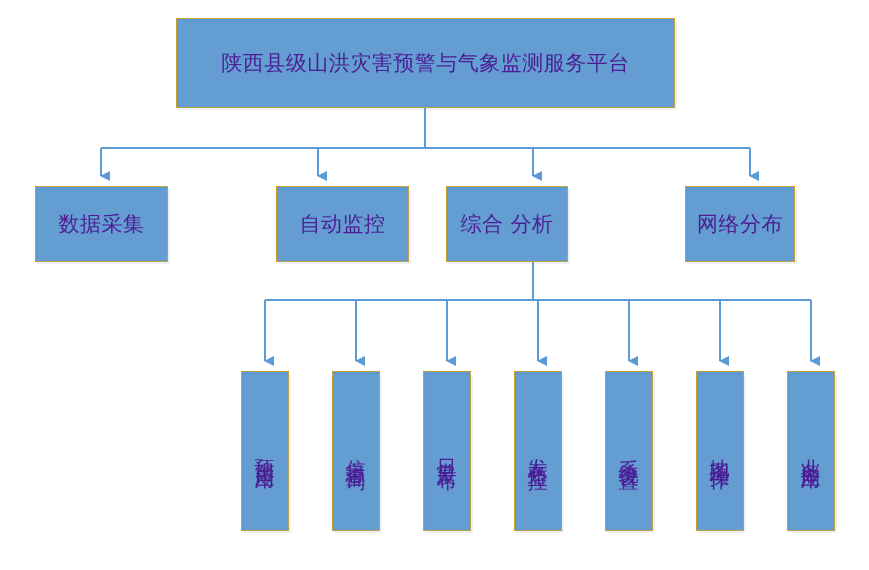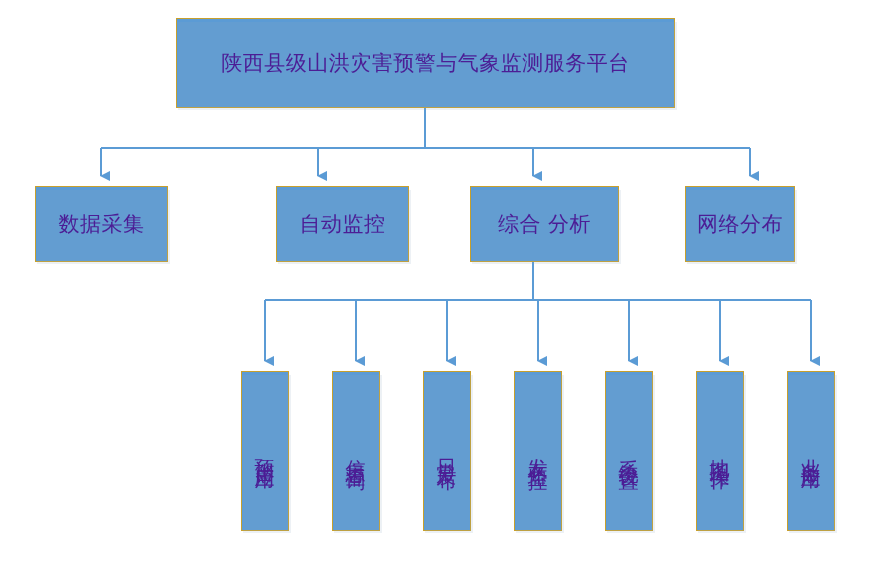--- a/index.html
+++ b/index.html
@@ -47,21 +47,21 @@
   }
   #node-root .label{ white-space:nowrap; }
 
   
   .lvl2{
     top:186px;height:76px;
     font-size:21px;
   }
   #node-collect{ left:35px;  width:133px; }
   #node-monitor{ left:252px; width:133px;margin-left:24px; }
-  #node-analyze{ left:470px; width:149px; }
+  #node-analyze{ left:446px; width:122px; }
   #node-network{ left:685px; width:110px; }
 
   
   .lvl3{
     top:371px;height:160px;width:48px;
     font-size:20px;
     align-items:center;
   }
   .lvl3 .label{
     writing-mode:vertical-rl;

